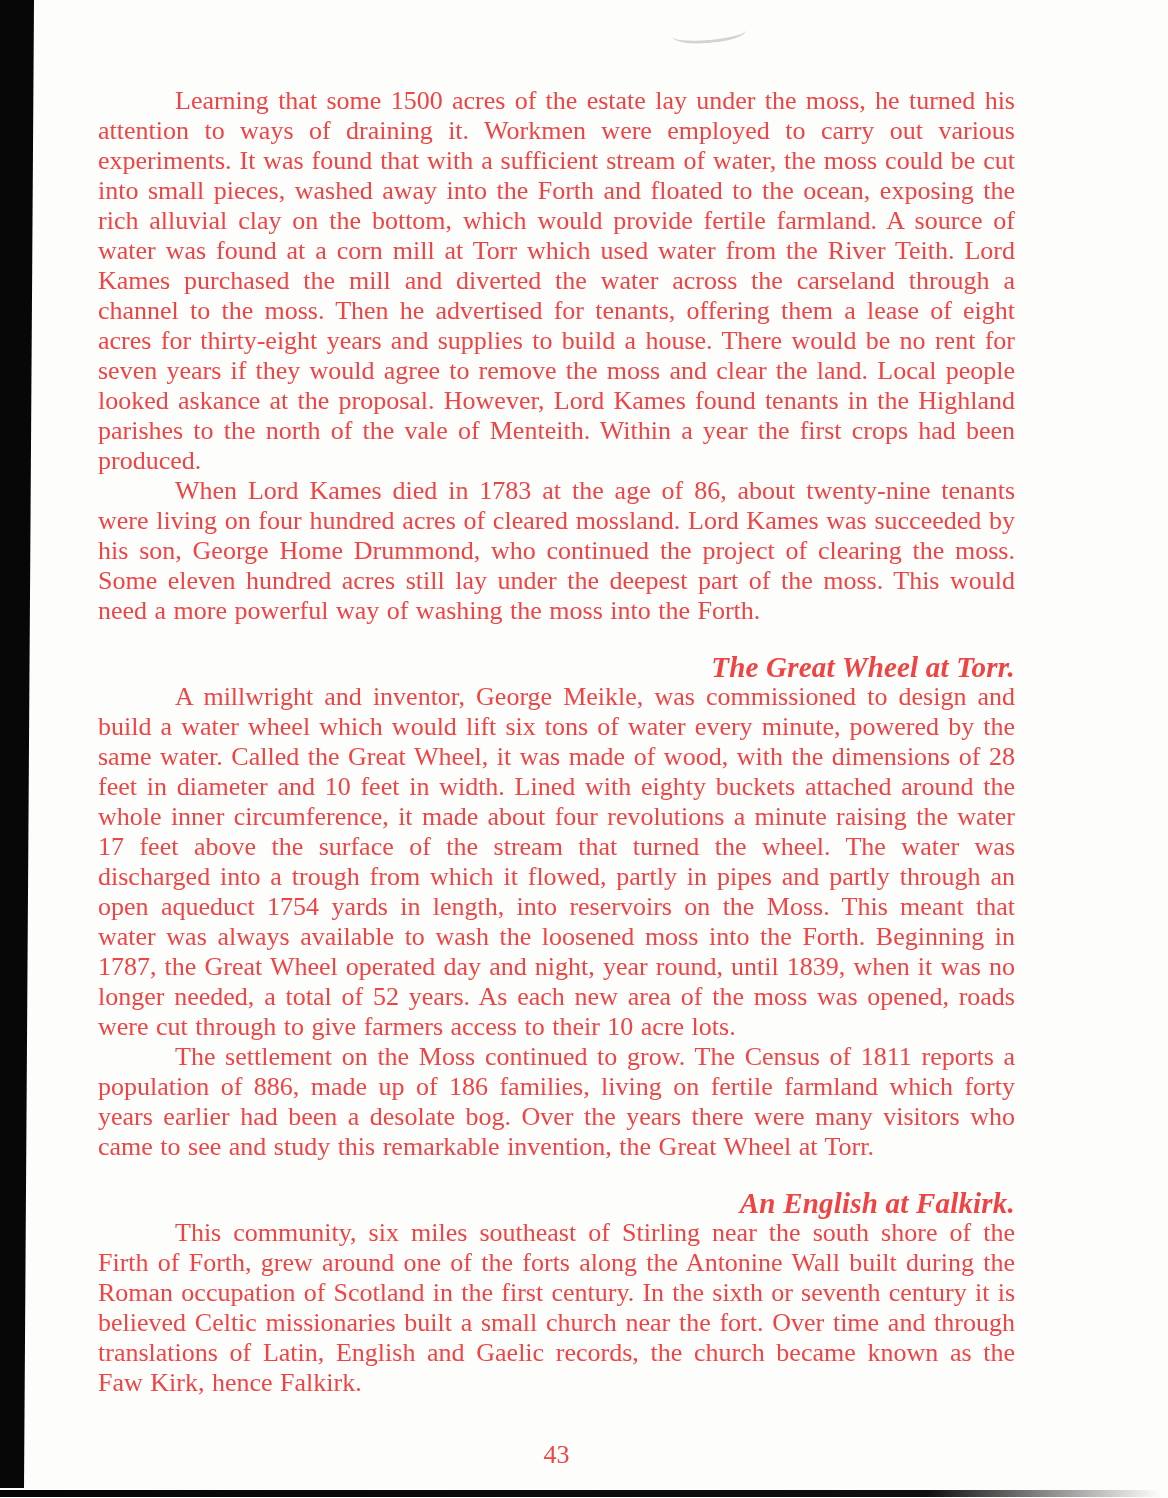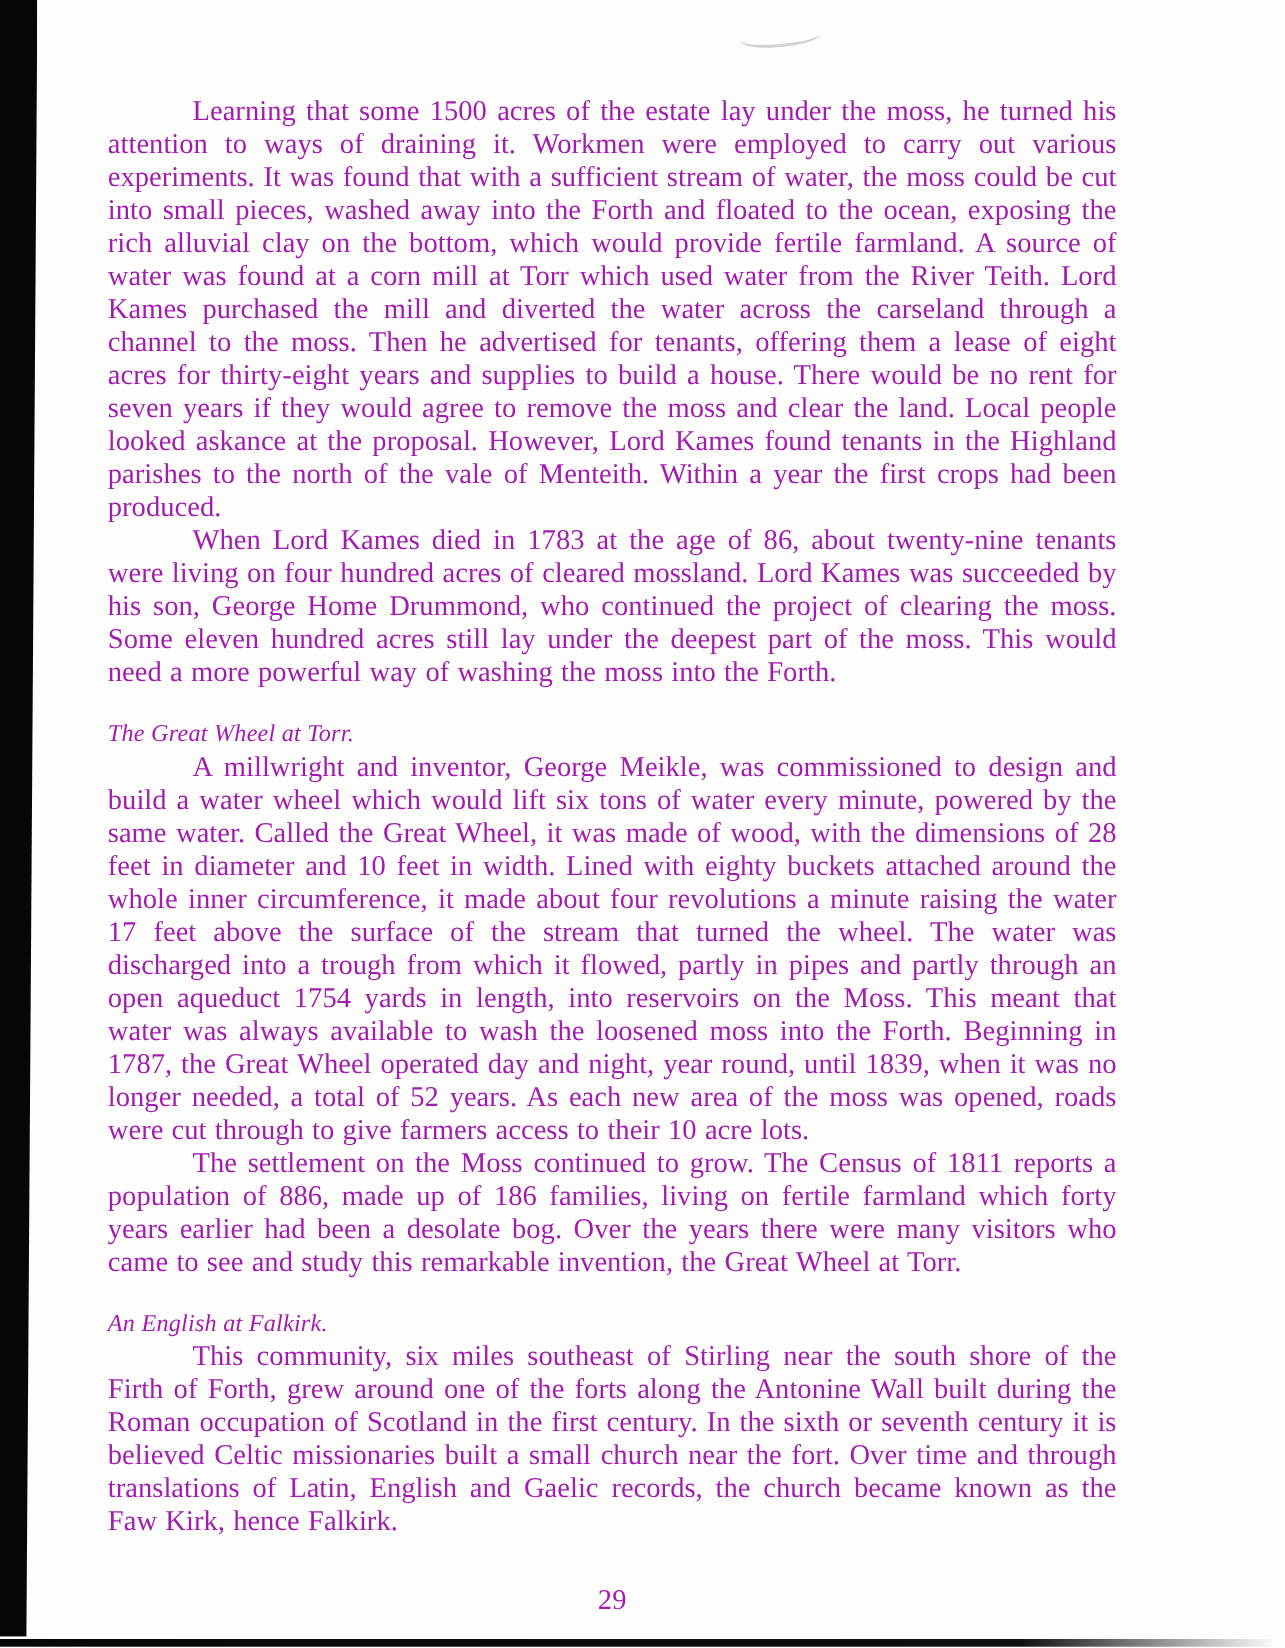--- a/index.html
+++ b/index.html
@@ -3,21 +3,21 @@
 <meta charset="utf-8">
 <style>
   html, body { margin: 0; padding: 0; background: #ffffff; }
   .page {
     position: relative;
     width: 1168px;
     height: 1498px;
     background: #fdfdfc;
     overflow: hidden;
     font-family: "Liberation Serif", serif;
-    color: #a21caf;
+    color: #ef4444;
   }
   
   .left-scan-bar {
     position: absolute;
     left: 0; top: 0;
     width: 34px; height: 1488px;
     background: #070707;
     clip-path: polygon(0 0, 34px 0, 24px 100%, 0 100%);
   }
   .bottom-scan-band {
@@ -47,25 +47,25 @@
   .content p {
     margin: 0;
     text-indent: 77px;
     word-spacing: 1px;
   }
   .content p.justify-last {
     text-align-last: justify;
   }
   .content h2 {
     margin: 26px 0 0 0;
-    font-size: 22px;
+    font-size: 29px;
     line-height: 30px;
-    font-weight: normal;
+    font-weight: bold;
     font-style: italic;
-    text-align: left;
+    text-align: right;
     text-indent: 0;
     letter-spacing: 0.2px;
   }
   .page-number {
     position: absolute;
     left: 98px; top: 1440px;
     width: 917px;
     text-align: center;
     font-size: 26px;
     line-height: 30px;
@@ -92,15 +92,15 @@
 
     <p>The settlement on the Moss continued to grow.  The Census of 1811 reports a population of 886, made up of 186 families, living on fertile farmland which forty years earlier had been a desolate bog. Over the years there were many visitors who came to see and study this remarkable invention, the Great Wheel at Torr.</p>
 
     <h2>An English at Falkirk.</h2>
 
     <p>This community, six miles southeast of Stirling near the south shore of the Firth of Forth, grew around one of the forts along the Antonine Wall built during the Roman occupation of Scotland in the first century.  In the sixth or seventh century it is believed Celtic missionaries built a small church near the fort.  Over time and through translations of Latin, English and Gaelic records, the church became known as the Faw Kirk, hence Falkirk.</p>
 
 
   </div>
 
-  <div class="page-number">29</div>
+  <div class="page-number">43</div>
 
 </div>
 
 </body></html>

